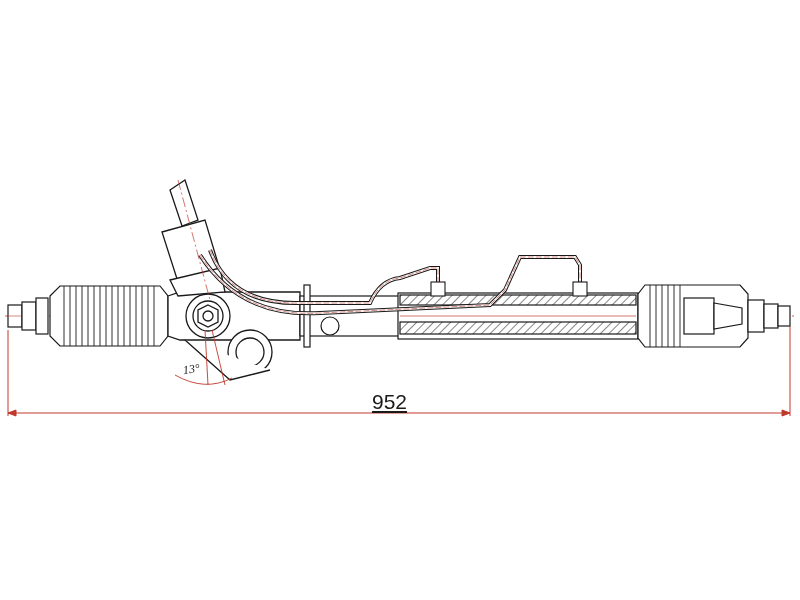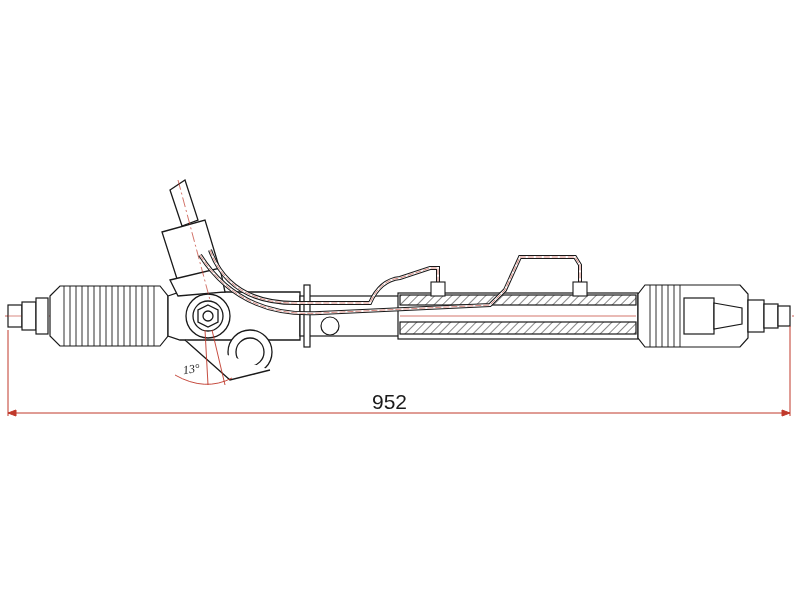--- a/index.html
+++ b/index.html
@@ -1,18 +1,18 @@
 <!DOCTYPE html>
 <html><head>
 <meta charset="utf-8">
 <style>
   html, body { margin:0; padding:0; background:#ffffff; }
   body { width:800px; height:600px; overflow:hidden; position:relative; font-family:"Liberation Sans", sans-serif; }
   #drawing { position:absolute; left:0; top:0; width:800px; height:600px; }
-  .dim-label { position:absolute; left:372px; top:390px; font-size:21px; color:#1a1a1a; font-family:"Liberation Sans", sans-serif; }
+  .dim-label { position:absolute; left:372px; top:390px; font-size:21px; color:#1a1a1a; font-family:"Liberation Sans", sans-serif;text-decoration:underline; }
   .angle-label { position:absolute; left:183px; top:362px; font-size:12px; font-style:italic; color:#222; font-family:"Liberation Serif", serif; transform:rotate(-8deg); }
 </style>
 </head>
 <body>
 
 <svg id="drawing" viewBox="0 0 800 600" xmlns="http://www.w3.org/2000/svg">
   <defs>
     <pattern id="hatch" patternUnits="userSpaceOnUse" width="6" height="6" patternTransform="rotate(45)">
       <line x1="0" y1="0" x2="0" y2="6" stroke="#333" stroke-width="1.2"></line>
     </pattern>

